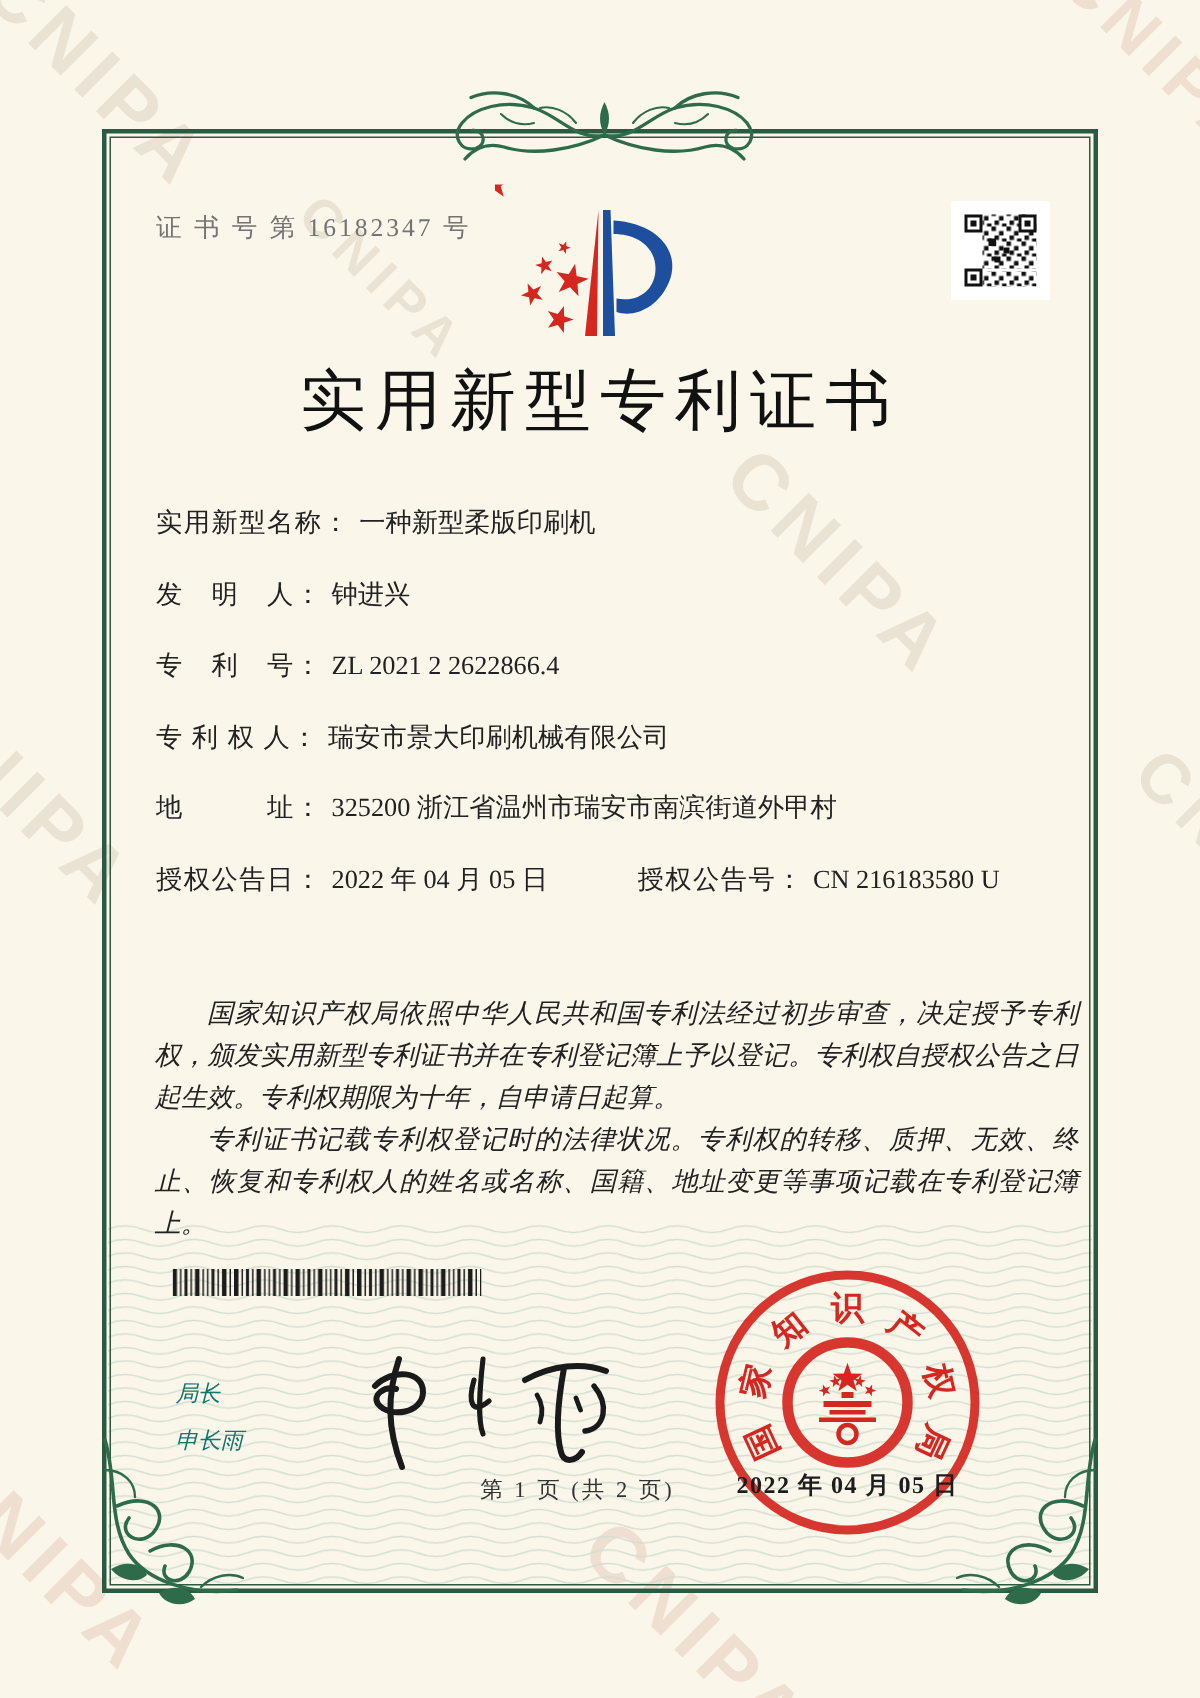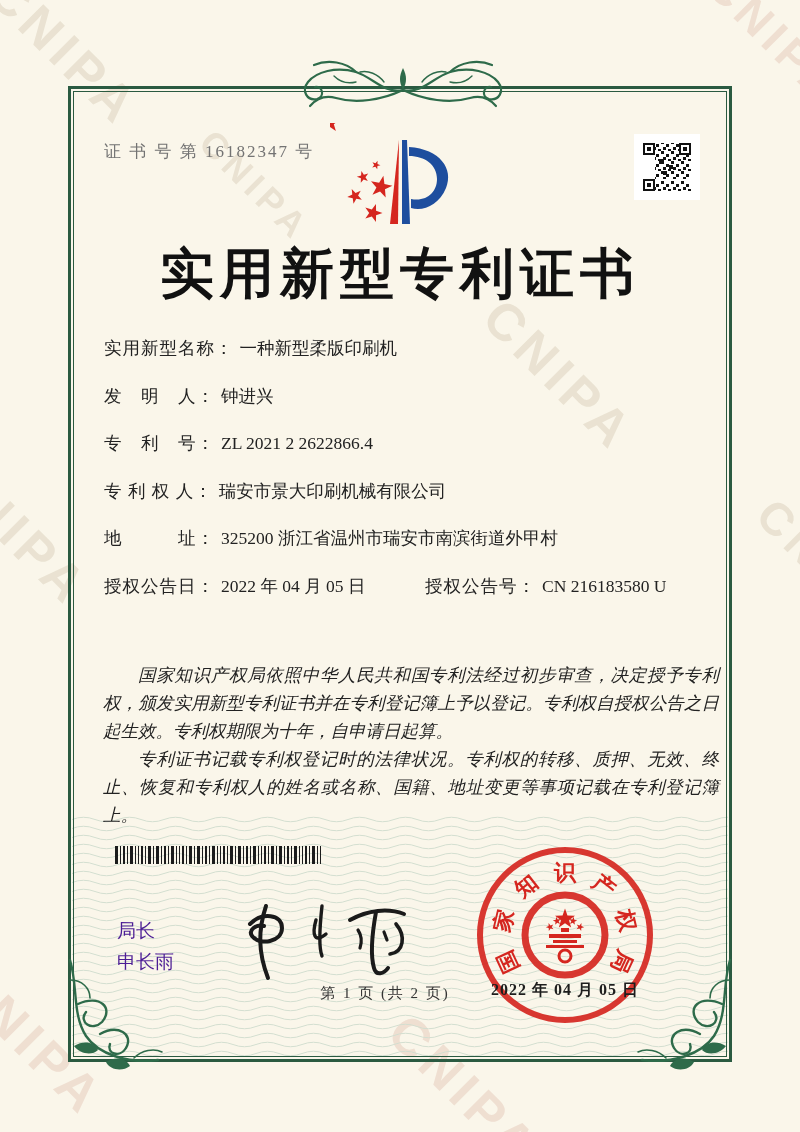--- a/index.html
+++ b/index.html
@@ -22,37 +22,37 @@
 
   .ornament { position:absolute; }
 
   
   .cert-no { position:absolute; left:104px; top:140px; font-size:17px; letter-spacing:2px; color:#737373; }
   .logo { position:absolute; left:330px; top:123px; }
   .qr { position:absolute; left:634px; top:134px; width:66px; height:66px; background:#fff;
         display:flex; align-items:center; justify-content:center; }
 
   .title { position:absolute; left:0; top:238px; width:800px; text-align:center;
-           font-size:54px; font-weight:bold; letter-spacing:6px; color:#111; }
+           font-size:44px; font-weight:normal; letter-spacing:6px; color:#111; }
 
   
   .fields { position:absolute; left:104px; top:336px; width:620px; font-size:17.5px; color:#222; }
   .frow { position:relative; height:47.6px; white-space:nowrap;font-family:Liberation Serif, serif; }
   .frow .lab { letter-spacing:1px; }
   .frow .val { margin-left:6px; }
   .frow .pair2 { position:absolute; left:321px; top:0; }
 
   
   .paras { position:absolute; left:103px; top:661px; width:616px; font-size:17.5px;
            line-height:28px; color:#222; text-align:justify; font-style:italic; }
   .paras p { text-indent:2em; }
 
   
   .barcode { position:absolute; left:115px; top:846px; }
-  .sign-labels { position:absolute; left:117px; top:915px; font-size:19px; color:#4c1d95; line-height:31px; }
+  .sign-labels { position:absolute; left:117px; top:915px; font-size:15px; color:#0f766e; line-height:31px;font-style:italic; }
   .signature { position:absolute; left:238px; top:890px; }
   .seal { position:absolute; left:470px; top:840px; }
   .seal-date { position:absolute; left:465px; top:980px; width:200px; text-align:center;
                font-size:16px; font-weight:bold; color:#1d1d1d; letter-spacing:1px; z-index:5; }
 
   .page-ind { position:absolute; left:0; top:984px; width:770px; text-align:center;
               font-size:15px; color:#333; letter-spacing:2px; }
   .foot-note { position:absolute; left:0; top:1082px; width:750px; text-align:center;
                font-size:17px; color:#222; font-style:italic; letter-spacing:3px; }
 </style>

